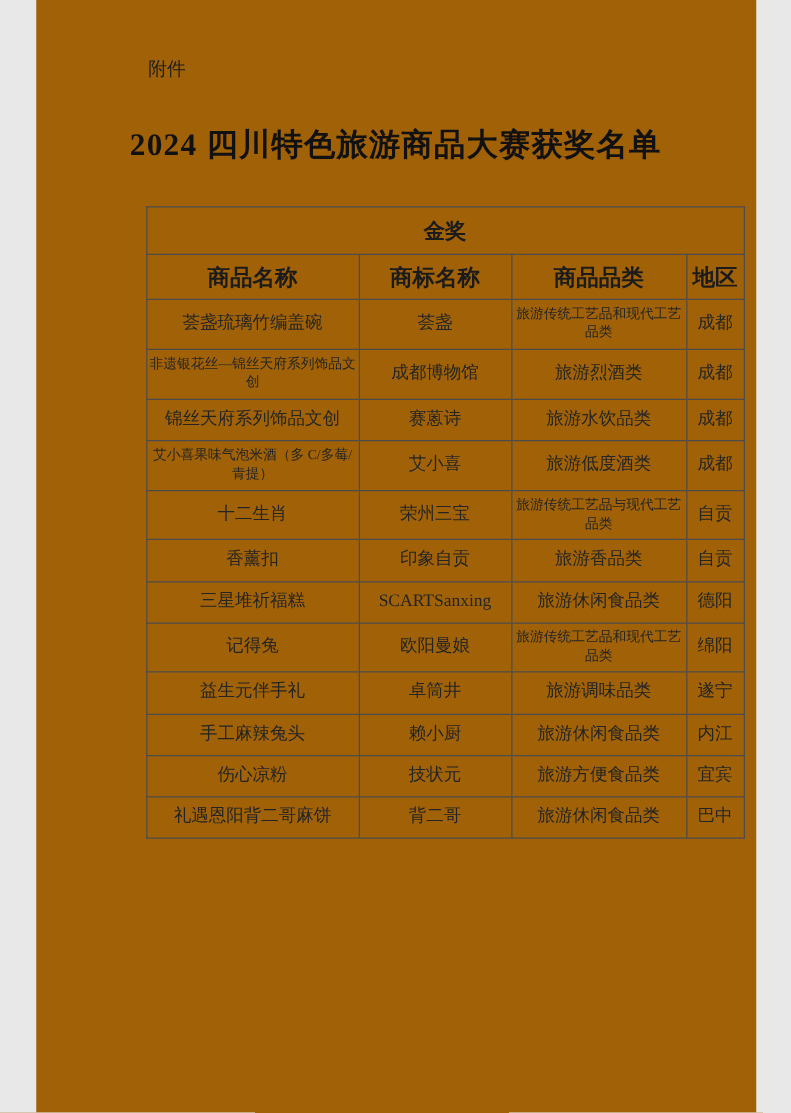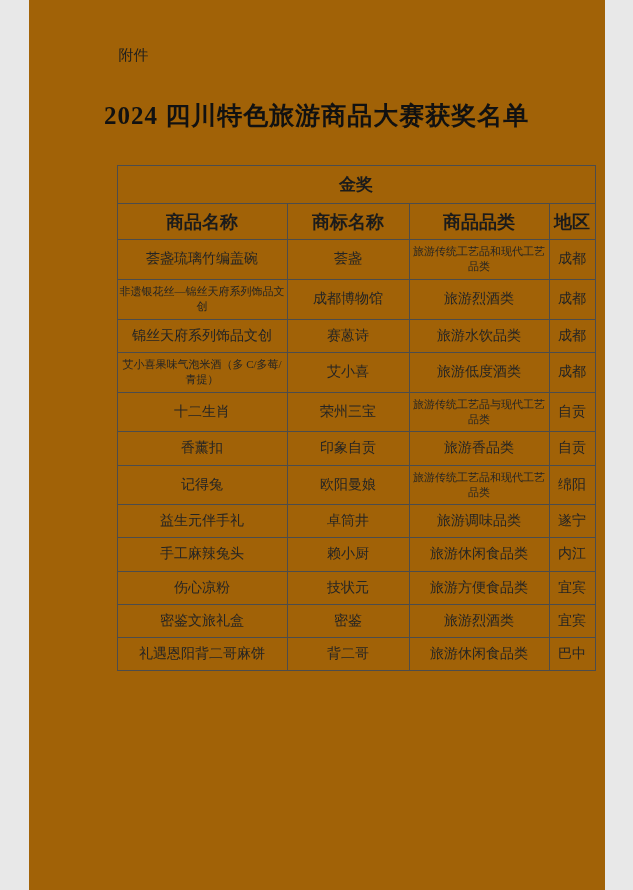--- a/index.html
+++ b/index.html
@@ -142,20 +142,26 @@
           <td class="small">旅游传统工艺品与现代工艺品类</td>
           <td>自贡</td>
         </tr>
         <tr>
           <td>香薰扣</td>
           <td>印象自贡</td>
           <td>旅游香品类</td>
           <td>自贡</td>
         </tr>
         <tr>
+          <td>三星堆祈福糕</td>
+          <td>SCARTSanxing</td>
+          <td>旅游休闲食品类</td>
+          <td>德阳</td>
+        </tr>
+        <tr>
           <td>记得兔</td>
           <td>欧阳曼娘</td>
           <td class="small">旅游传统工艺品和现代工艺品类</td>
           <td>绵阳</td>
         </tr>
         <tr>
           <td>益生元伴手礼</td>
           <td>卓筒井</td>
           <td>旅游调味品类</td>
           <td>遂宁</td>
@@ -166,26 +172,20 @@
           <td>旅游休闲食品类</td>
           <td>内江</td>
         </tr>
         <tr>
           <td>伤心凉粉</td>
           <td>技状元</td>
           <td>旅游方便食品类</td>
           <td>宜宾</td>
         </tr>
         <tr>
-          <td>密鉴文旅礼盒</td>
-          <td>密鉴</td>
-          <td>旅游烈酒类</td>
-          <td>宜宾</td>
-        </tr>
-        <tr>
           <td>礼遇恩阳背二哥麻饼</td>
           <td>背二哥</td>
           <td>旅游休闲食品类</td>
           <td>巴中</td>
         </tr>
       </tbody>
   </table>
 
 </div>
 

